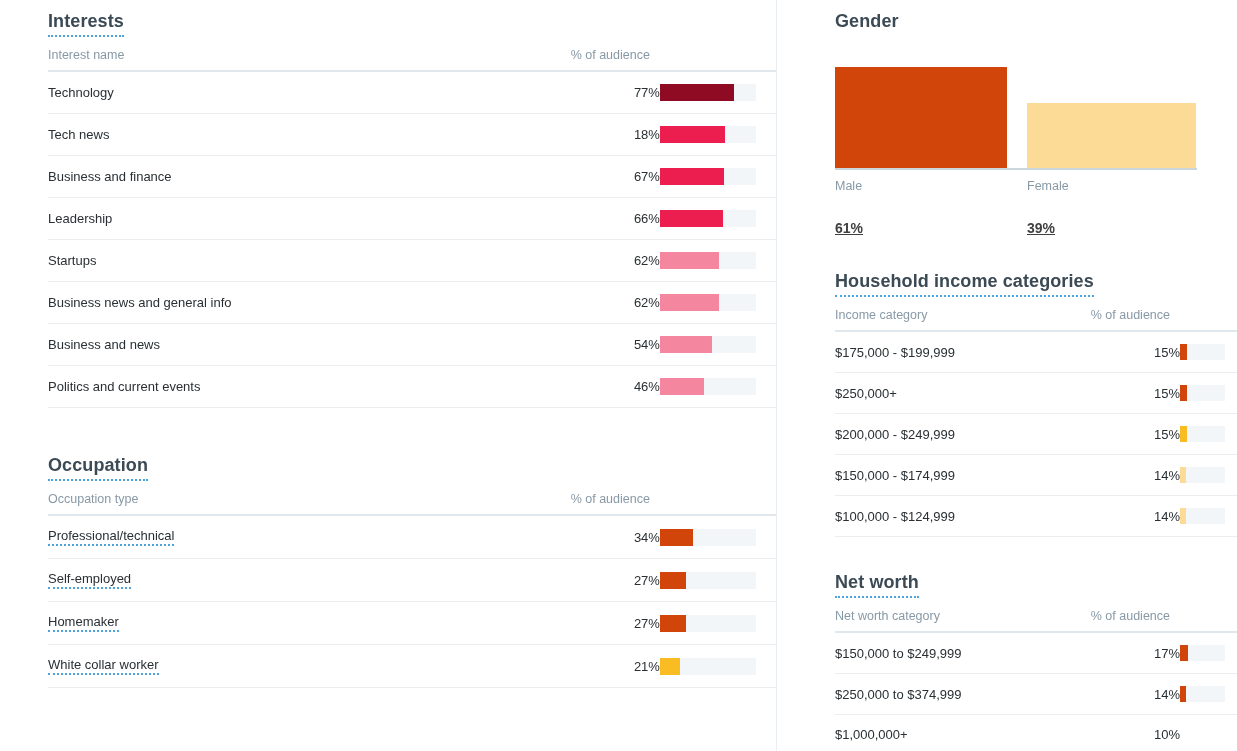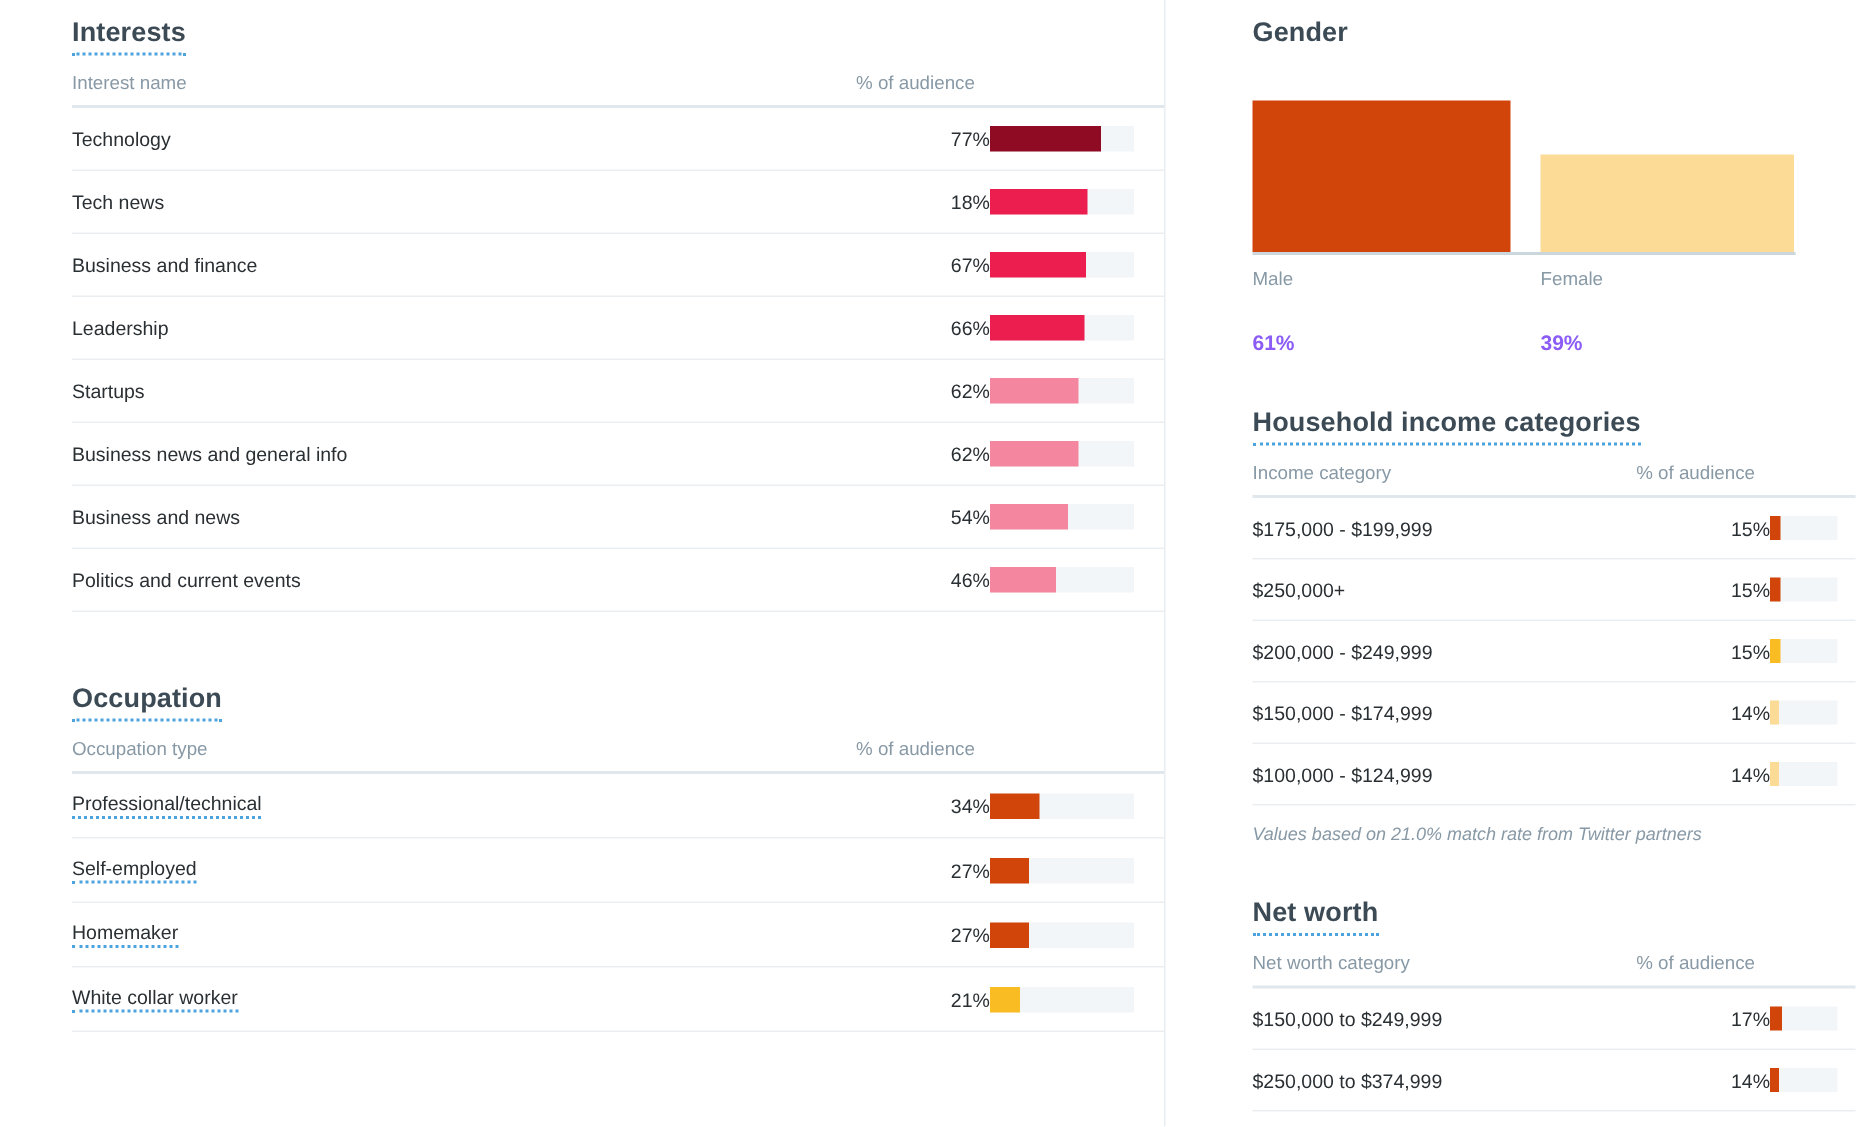--- a/index.html
+++ b/index.html
@@ -68,21 +68,21 @@
     display: flex; align-items: flex-end; gap: 20px;
     border-bottom: 2px solid #ccd6dd; width: 362px;
   }
   .gbar { width: 172px; }
   .gbar.second { width: 169px; }
   .glabels { display: flex; gap: 20px; width: 362px; margin-top: 9px; }
   .glabel { font-size: 12.5px; color: #8899a6; }
   .glabel.a { width: 172px; }
   .glabel.b { width: 169px; }
   .gvals { display: flex; gap: 20px; width: 362px; margin-top: 27px; }
-  .gval { font-size: 14px; font-weight: bold; color: #8b5cf6; }
+  .gval { font-size: 14px; font-weight: bold; color: #404040; text-decoration: underline; }
   .gval.a { width: 172px; }
   .gval.b { width: 169px; }
 
   .footnote {
     font-size: 12px; font-style: italic; color: #8899a6;
     padding-top: 12px;
   }
 
   .spacer-lg { height: 46px; }
   .spacer-md { height: 34px; }
@@ -333,21 +333,20 @@
               <td>$100,000 - $124,999</td>
               <td class="pct">14%</td>
               <td>
                 <div class="track sm">
                   <div class="fill" style="width: 14%; background: rgb(252, 219, 150);"></div>
                 </div>
               </td>
             </tr>
           </tbody>
       </table>
-      <div class="footnote">Values based on 21.0% match rate from Twitter partners</div>
     </div>
 
     <div class="spacer-md"></div>
 
     <div>
       <div class="sec-title">Net worth</div>
       <table class="grid">
         <colgroup>
             <col class="r-name">
             <col class="r-pct">

